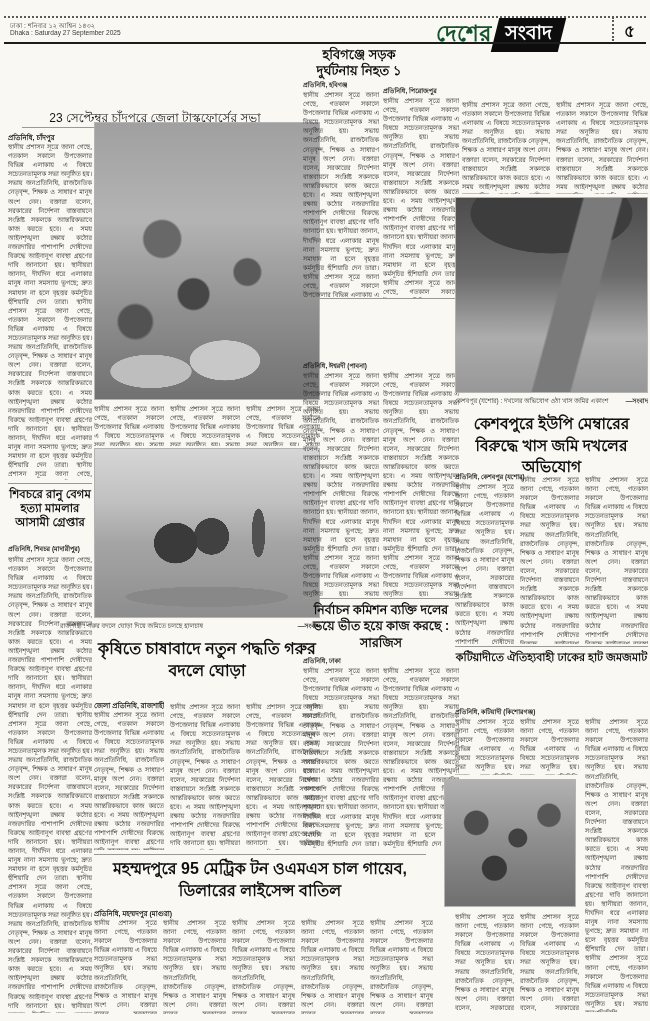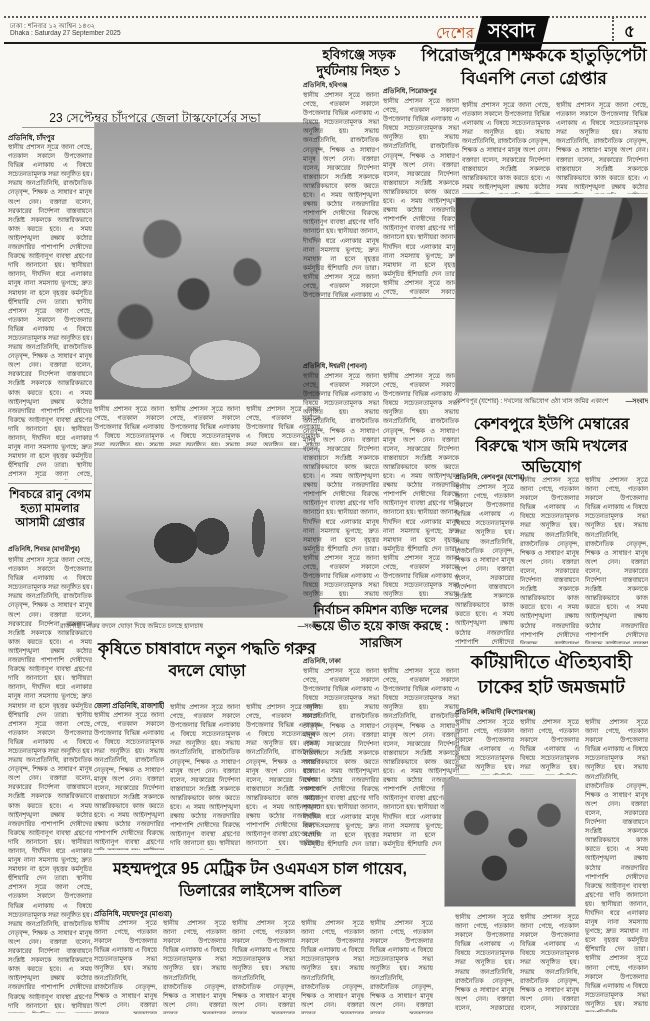--- a/index.html
+++ b/index.html
@@ -32,21 +32,21 @@
     linear-gradient(105deg, transparent 52%, #7d7a72 53% 68%, transparent 69%),
     radial-gradient(ellipse 70% 34% at 50% 8%, #3b3934 0 60%, transparent 61%),
     linear-gradient(180deg,#4c4a44 0%,#6d6a64 40%,#b2afa8 72%,#9b9892 100%)}
   .ph-hat{background:
     radial-gradient(circle at 24% 34%, #4d4a45 0 9%, transparent 10%),
     radial-gradient(circle at 56% 46%, #403e3a 0 9%, transparent 10%),
     radial-gradient(circle at 80% 28%, #575450 0 8%, transparent 9%),
     radial-gradient(circle at 38% 70%, #36342f 0 10%, transparent 11%),
     linear-gradient(180deg,#b7b4ae 0%,#908d87 50%,#716e68 100%)}
   .logo{display:flex;align-items:center;gap:3px}
-  .logo .l1{font-size:15px;font-weight:normal;color:#c2410c;letter-spacing:.5px}
+  .logo .l1{font-size:22px;font-weight:bold;color:#14532d;letter-spacing:.5px}
   .logo .l2{background:#0d0d0d;color:#fff;font-size:19px;font-weight:bold;
             padding:0 10px 2px 10px;transform:skewX(-14deg)}
   .logo .l2 span{display:inline-block;transform:skewX(14deg)}
 </style>
 </head>
 <body>
 
 <div class="page">
 
   <div class="abs" style="left:4px;top:16px;width:642px;border-top:2px dotted #5a5a5a"></div>
@@ -91,21 +91,20 @@
   <div class="abs col" style="left:94px;top:918px;width:63px;height:96px">স্থানীয় প্রশাসন সূত্রে জানা গেছে, গতকাল সকালে উপজেলার বিভিন্ন এলাকায় এ বিষয়ে সচেতনতামূলক সভা অনুষ্ঠিত হয়। সভায় জনপ্রতিনিধি, রাজনৈতিক নেতৃবৃন্দ, শিক্ষক ও সাধারণ মানুষ অংশ নেন। বক্তারা বলেন, সরকারের নির্দেশনা বাস্তবায়নে সংশ্লিষ্ট সকলকে আন্তরিকভাবে কাজ করতে হবে। এ সময় আইনশৃঙ্খলা রক্ষায় কঠোর নজরদারির পাশাপাশি দোষীদের বিরুদ্ধে আইনানুগ ব্যবস্থা গ্রহণের দাবি জানানো হয়। স্থানীয়রা জানান, দীর্ঘদিন ধরে এলাকার মানুষ নানা সমস্যায় ভুগছে; দ্রুত সমাধান না হলে বৃহত্তর কর্মসূচির হুঁশিয়ারি দেন তারা। স্থানীয় প্রশাসন সূত্রে জানা গেছে, গতকাল সকালে উপজেলার বিভিন্ন এলাকায় এ বিষয়ে সচেতনতামূলক সভা অনুষ্ঠিত হয়। সভায় জনপ্রতিনিধি, রাজনৈতিক নেতৃবৃন্দ, শিক্ষক ও সাধারণ মানুষ অংশ নেন। বক্তারা বলেন, সরকারের নির্দেশনা বাস্তবায়নে সংশ্লিষ্ট সকলকে আন্তরিকভাবে কাজ করতে হবে। এ সময় আইনশৃঙ্খলা রক্ষায় কঠোর নজরদারির পাশাপাশি দোষীদের বিরুদ্ধে আইনানুগ ব্যবস্থা গ্রহণের দাবি জানানো হয়। স্থানীয়রা জানান, দীর্ঘদিন ধরে এলাকার মানুষ নানা সমস্যায় ভুগছে; দ্রুত সমাধান না হলে বৃহত্তর কর্মসূচির হুঁশিয়ারি দেন তারা। </div>
   <div class="abs col" style="left:163px;top:918px;width:63px;height:96px">স্থানীয় প্রশাসন সূত্রে জানা গেছে, গতকাল সকালে উপজেলার বিভিন্ন এলাকায় এ বিষয়ে সচেতনতামূলক সভা অনুষ্ঠিত হয়। সভায় জনপ্রতিনিধি, রাজনৈতিক নেতৃবৃন্দ, শিক্ষক ও সাধারণ মানুষ অংশ নেন। বক্তারা বলেন, সরকারের নির্দেশনা বাস্তবায়নে সংশ্লিষ্ট সকলকে আন্তরিকভাবে কাজ করতে হবে। এ সময় আইনশৃঙ্খলা রক্ষায় কঠোর নজরদারির পাশাপাশি দোষীদের বিরুদ্ধে আইনানুগ ব্যবস্থা গ্রহণের দাবি জানানো হয়। স্থানীয়রা জানান, দীর্ঘদিন ধরে এলাকার মানুষ নানা সমস্যায় ভুগছে; দ্রুত সমাধান না হলে বৃহত্তর কর্মসূচির হুঁশিয়ারি দেন তারা। স্থানীয় প্রশাসন সূত্রে জানা গেছে, গতকাল সকালে উপজেলার বিভিন্ন এলাকায় এ বিষয়ে সচেতনতামূলক সভা অনুষ্ঠিত হয়। সভায় জনপ্রতিনিধি, রাজনৈতিক নেতৃবৃন্দ, শিক্ষক ও সাধারণ মানুষ অংশ নেন। বক্তারা বলেন, সরকারের নির্দেশনা বাস্তবায়নে সংশ্লিষ্ট সকলকে আন্তরিকভাবে কাজ করতে হবে। এ সময় আইনশৃঙ্খলা রক্ষায় কঠোর নজরদারির পাশাপাশি দোষীদের বিরুদ্ধে আইনানুগ ব্যবস্থা গ্রহণের দাবি জানানো হয়। স্থানীয়রা জানান, দীর্ঘদিন ধরে এলাকার মানুষ নানা সমস্যায় ভুগছে; দ্রুত সমাধান না হলে বৃহত্তর কর্মসূচির হুঁশিয়ারি দেন তারা। </div>
   <div class="abs col" style="left:232px;top:918px;width:63px;height:96px">স্থানীয় প্রশাসন সূত্রে জানা গেছে, গতকাল সকালে উপজেলার বিভিন্ন এলাকায় এ বিষয়ে সচেতনতামূলক সভা অনুষ্ঠিত হয়। সভায় জনপ্রতিনিধি, রাজনৈতিক নেতৃবৃন্দ, শিক্ষক ও সাধারণ মানুষ অংশ নেন। বক্তারা বলেন, সরকারের নির্দেশনা বাস্তবায়নে সংশ্লিষ্ট সকলকে আন্তরিকভাবে কাজ করতে হবে। এ সময় আইনশৃঙ্খলা রক্ষায় কঠোর নজরদারির পাশাপাশি দোষীদের বিরুদ্ধে আইনানুগ ব্যবস্থা গ্রহণের দাবি জানানো হয়। স্থানীয়রা জানান, দীর্ঘদিন ধরে এলাকার মানুষ নানা সমস্যায় ভুগছে; দ্রুত সমাধান না হলে বৃহত্তর কর্মসূচির হুঁশিয়ারি দেন তারা। স্থানীয় প্রশাসন সূত্রে জানা গেছে, গতকাল সকালে উপজেলার বিভিন্ন এলাকায় এ বিষয়ে সচেতনতামূলক সভা অনুষ্ঠিত হয়। সভায় জনপ্রতিনিধি, রাজনৈতিক নেতৃবৃন্দ, শিক্ষক ও সাধারণ মানুষ অংশ নেন। বক্তারা বলেন, সরকারের নির্দেশনা বাস্তবায়নে সংশ্লিষ্ট সকলকে আন্তরিকভাবে কাজ করতে হবে। এ সময় আইনশৃঙ্খলা রক্ষায় কঠোর নজরদারির পাশাপাশি দোষীদের বিরুদ্ধে আইনানুগ ব্যবস্থা গ্রহণের দাবি জানানো হয়। স্থানীয়রা জানান, দীর্ঘদিন ধরে এলাকার মানুষ নানা সমস্যায় ভুগছে; দ্রুত সমাধান না হলে বৃহত্তর কর্মসূচির হুঁশিয়ারি দেন তারা। </div>
   <div class="abs col" style="left:301px;top:918px;width:63px;height:96px">স্থানীয় প্রশাসন সূত্রে জানা গেছে, গতকাল সকালে উপজেলার বিভিন্ন এলাকায় এ বিষয়ে সচেতনতামূলক সভা অনুষ্ঠিত হয়। সভায় জনপ্রতিনিধি, রাজনৈতিক নেতৃবৃন্দ, শিক্ষক ও সাধারণ মানুষ অংশ নেন। বক্তারা বলেন, সরকারের নির্দেশনা বাস্তবায়নে সংশ্লিষ্ট সকলকে আন্তরিকভাবে কাজ করতে হবে। এ সময় আইনশৃঙ্খলা রক্ষায় কঠোর নজরদারির পাশাপাশি দোষীদের বিরুদ্ধে আইনানুগ ব্যবস্থা গ্রহণের দাবি জানানো হয়। স্থানীয়রা জানান, দীর্ঘদিন ধরে এলাকার মানুষ নানা সমস্যায় ভুগছে; দ্রুত সমাধান না হলে বৃহত্তর কর্মসূচির হুঁশিয়ারি দেন তারা। স্থানীয় প্রশাসন সূত্রে জানা গেছে, গতকাল সকালে উপজেলার বিভিন্ন এলাকায় এ বিষয়ে সচেতনতামূলক সভা অনুষ্ঠিত হয়। সভায় জনপ্রতিনিধি, রাজনৈতিক নেতৃবৃন্দ, শিক্ষক ও সাধারণ মানুষ অংশ নেন। বক্তারা বলেন, সরকারের নির্দেশনা বাস্তবায়নে সংশ্লিষ্ট সকলকে আন্তরিকভাবে কাজ করতে হবে। এ সময় আইনশৃঙ্খলা রক্ষায় কঠোর নজরদারির পাশাপাশি দোষীদের বিরুদ্ধে আইনানুগ ব্যবস্থা গ্রহণের দাবি জানানো হয়। স্থানীয়রা জানান, দীর্ঘদিন ধরে এলাকার মানুষ নানা সমস্যায় ভুগছে; দ্রুত সমাধান না হলে বৃহত্তর কর্মসূচির হুঁশিয়ারি দেন তারা। </div>
   <div class="abs col" style="left:370px;top:918px;width:63px;height:96px">স্থানীয় প্রশাসন সূত্রে জানা গেছে, গতকাল সকালে উপজেলার বিভিন্ন এলাকায় এ বিষয়ে সচেতনতামূলক সভা অনুষ্ঠিত হয়। সভায় জনপ্রতিনিধি, রাজনৈতিক নেতৃবৃন্দ, শিক্ষক ও সাধারণ মানুষ অংশ নেন। বক্তারা বলেন, সরকারের নির্দেশনা বাস্তবায়নে সংশ্লিষ্ট সকলকে আন্তরিকভাবে কাজ করতে হবে। এ সময় আইনশৃঙ্খলা রক্ষায় কঠোর নজরদারির পাশাপাশি দোষীদের বিরুদ্ধে আইনানুগ ব্যবস্থা গ্রহণের দাবি জানানো হয়। স্থানীয়রা জানান, দীর্ঘদিন ধরে এলাকার মানুষ নানা সমস্যায় ভুগছে; দ্রুত সমাধান না হলে বৃহত্তর কর্মসূচির হুঁশিয়ারি দেন তারা। স্থানীয় প্রশাসন সূত্রে জানা গেছে, গতকাল সকালে উপজেলার বিভিন্ন এলাকায় এ বিষয়ে সচেতনতামূলক সভা অনুষ্ঠিত হয়। সভায় জনপ্রতিনিধি, রাজনৈতিক নেতৃবৃন্দ, শিক্ষক ও সাধারণ মানুষ অংশ নেন। বক্তারা বলেন, সরকারের নির্দেশনা বাস্তবায়নে সংশ্লিষ্ট সকলকে আন্তরিকভাবে কাজ করতে হবে। এ সময় আইনশৃঙ্খলা রক্ষায় কঠোর নজরদারির পাশাপাশি দোষীদের বিরুদ্ধে আইনানুগ ব্যবস্থা গ্রহণের দাবি জানানো হয়। স্থানীয়রা জানান, দীর্ঘদিন ধরে এলাকার মানুষ নানা সমস্যায় ভুগছে; দ্রুত সমাধান না হলে বৃহত্তর কর্মসূচির হুঁশিয়ারি দেন তারা। </div>
 
   <div class="abs hl" style="left:301px;top:47px;width:116px;height:30px;font-size:13px">হবিগঞ্জে সড়ক দুর্ঘটনায় নিহত ১</div>
   <div class="abs dl" style="left:303px;top:80px;width:76px;font-size:6.4px">প্রতিনিধি, হবিগঞ্জ</div>
   <div class="abs col" style="left:303px;top:90px;width:76px;height:210px">স্থানীয় প্রশাসন সূত্রে জানা গেছে, গতকাল সকালে উপজেলার বিভিন্ন এলাকায় এ বিষয়ে সচেতনতামূলক সভা অনুষ্ঠিত হয়। সভায় জনপ্রতিনিধি, রাজনৈতিক নেতৃবৃন্দ, শিক্ষক ও সাধারণ মানুষ অংশ নেন। বক্তারা বলেন, সরকারের নির্দেশনা বাস্তবায়নে সংশ্লিষ্ট সকলকে আন্তরিকভাবে কাজ করতে হবে। এ সময় আইনশৃঙ্খলা রক্ষায় কঠোর নজরদারির পাশাপাশি দোষীদের বিরুদ্ধে আইনানুগ ব্যবস্থা গ্রহণের দাবি জানানো হয়। স্থানীয়রা জানান, দীর্ঘদিন ধরে এলাকার মানুষ নানা সমস্যায় ভুগছে; দ্রুত সমাধান না হলে বৃহত্তর কর্মসূচির হুঁশিয়ারি দেন তারা। স্থানীয় প্রশাসন সূত্রে জানা গেছে, গতকাল সকালে উপজেলার বিভিন্ন এলাকায় এ বিষয়ে সচেতনতামূলক সভা অনুষ্ঠিত হয়। সভায় জনপ্রতিনিধি, রাজনৈতিক নেতৃবৃন্দ, শিক্ষক ও সাধারণ মানুষ অংশ নেন। বক্তারা বলেন, সরকারের নির্দেশনা বাস্তবায়নে সংশ্লিষ্ট সকলকে আন্তরিকভাবে কাজ করতে হবে। এ সময় আইনশৃঙ্খলা রক্ষায় কঠোর নজরদারির পাশাপাশি দোষীদের বিরুদ্ধে আইনানুগ ব্যবস্থা গ্রহণের দাবি জানানো হয়। স্থানীয়রা জানান, দীর্ঘদিন ধরে এলাকার মানুষ নানা সমস্যায় ভুগছে; দ্রুত সমাধান না হলে বৃহত্তর কর্মসূচির হুঁশিয়ারি দেন তারা। স্থানীয় প্রশাসন সূত্রে জানা গেছে, গতকাল সকালে উপজেলার বিভিন্ন এলাকায় এ বিষয়ে সচেতনতামূলক সভা অনুষ্ঠিত হয়। সভায় জনপ্রতিনিধি, রাজনৈতিক নেতৃবৃন্দ, শিক্ষক ও সাধারণ মানুষ অংশ নেন। বক্তারা বলেন, সরকারের নির্দেশনা বাস্তবায়নে সংশ্লিষ্ট সকলকে আন্তরিকভাবে কাজ করতে হবে। এ সময় আইনশৃঙ্খলা রক্ষায় কঠোর নজরদারির পাশাপাশি দোষীদের বিরুদ্ধে আইনানুগ ব্যবস্থা গ্রহণের দাবি জানানো হয়। স্থানীয়রা জানান, দীর্ঘদিন ধরে এলাকার মানুষ নানা সমস্যায় ভুগছে; দ্রুত সমাধান না হলে বৃহত্তর কর্মসূচির হুঁশিয়ারি দেন তারা। </div>
 
-  <div class="abs hl" style="left:420px;top:45px;width:228px;height:50px;font-size:17px;line-height:1.35">পিরোজপুরে শিক্ষককে হাতুড়িপেটা বিএনপি নেতা গ্রেপ্তার</div>
   <div class="abs dl" style="left:383px;top:86px;width:76px;font-size:6.4px">প্রতিনিধি, পিরোজপুর</div>
   <div class="abs col" style="left:383px;top:96px;width:76px;height:202px">স্থানীয় প্রশাসন সূত্রে জানা গেছে, গতকাল সকালে উপজেলার বিভিন্ন এলাকায় এ বিষয়ে সচেতনতামূলক সভা অনুষ্ঠিত হয়। সভায় জনপ্রতিনিধি, রাজনৈতিক নেতৃবৃন্দ, শিক্ষক ও সাধারণ মানুষ অংশ নেন। বক্তারা বলেন, সরকারের নির্দেশনা বাস্তবায়নে সংশ্লিষ্ট সকলকে আন্তরিকভাবে কাজ করতে হবে। এ সময় আইনশৃঙ্খলা রক্ষায় কঠোর নজরদারির পাশাপাশি দোষীদের বিরুদ্ধে আইনানুগ ব্যবস্থা গ্রহণের দাবি জানানো হয়। স্থানীয়রা জানান, দীর্ঘদিন ধরে এলাকার মানুষ নানা সমস্যায় ভুগছে; দ্রুত সমাধান না হলে বৃহত্তর কর্মসূচির হুঁশিয়ারি দেন তারা। স্থানীয় প্রশাসন সূত্রে জানা গেছে, গতকাল সকালে উপজেলার বিভিন্ন এলাকায় এ বিষয়ে সচেতনতামূলক সভা অনুষ্ঠিত হয়। সভায় জনপ্রতিনিধি, রাজনৈতিক নেতৃবৃন্দ, শিক্ষক ও সাধারণ মানুষ অংশ নেন। বক্তারা বলেন, সরকারের নির্দেশনা বাস্তবায়নে সংশ্লিষ্ট সকলকে আন্তরিকভাবে কাজ করতে হবে। এ সময় আইনশৃঙ্খলা রক্ষায় কঠোর নজরদারির পাশাপাশি দোষীদের বিরুদ্ধে আইনানুগ ব্যবস্থা গ্রহণের দাবি জানানো হয়। স্থানীয়রা জানান, দীর্ঘদিন ধরে এলাকার মানুষ নানা সমস্যায় ভুগছে; দ্রুত সমাধান না হলে বৃহত্তর কর্মসূচির হুঁশিয়ারি দেন তারা। স্থানীয় প্রশাসন সূত্রে জানা গেছে, গতকাল সকালে উপজেলার বিভিন্ন এলাকায় এ বিষয়ে সচেতনতামূলক সভা অনুষ্ঠিত হয়। সভায় জনপ্রতিনিধি, রাজনৈতিক নেতৃবৃন্দ, শিক্ষক ও সাধারণ মানুষ অংশ নেন। বক্তারা বলেন, সরকারের নির্দেশনা বাস্তবায়নে সংশ্লিষ্ট সকলকে আন্তরিকভাবে কাজ করতে হবে। এ সময় আইনশৃঙ্খলা রক্ষায় কঠোর নজরদারির পাশাপাশি দোষীদের বিরুদ্ধে আইনানুগ ব্যবস্থা গ্রহণের দাবি জানানো হয়। স্থানীয়রা জানান, দীর্ঘদিন ধরে এলাকার মানুষ নানা সমস্যায় ভুগছে; দ্রুত সমাধান না হলে বৃহত্তর কর্মসূচির হুঁশিয়ারি দেন তারা। </div>
   <div class="abs col" style="left:462px;top:100px;width:88px;height:94px">স্থানীয় প্রশাসন সূত্রে জানা গেছে, গতকাল সকালে উপজেলার বিভিন্ন এলাকায় এ বিষয়ে সচেতনতামূলক সভা অনুষ্ঠিত হয়। সভায় জনপ্রতিনিধি, রাজনৈতিক নেতৃবৃন্দ, শিক্ষক ও সাধারণ মানুষ অংশ নেন। বক্তারা বলেন, সরকারের নির্দেশনা বাস্তবায়নে সংশ্লিষ্ট সকলকে আন্তরিকভাবে কাজ করতে হবে। এ সময় আইনশৃঙ্খলা রক্ষায় কঠোর নজরদারির পাশাপাশি দোষীদের বিরুদ্ধে আইনানুগ ব্যবস্থা গ্রহণের দাবি জানানো হয়। স্থানীয়রা জানান, দীর্ঘদিন ধরে এলাকার মানুষ নানা সমস্যায় ভুগছে; দ্রুত সমাধান না হলে বৃহত্তর কর্মসূচির হুঁশিয়ারি দেন তারা। স্থানীয় প্রশাসন সূত্রে জানা গেছে, গতকাল সকালে উপজেলার বিভিন্ন এলাকায় এ বিষয়ে সচেতনতামূলক সভা অনুষ্ঠিত হয়। সভায় জনপ্রতিনিধি, রাজনৈতিক নেতৃবৃন্দ, শিক্ষক ও সাধারণ মানুষ অংশ নেন। বক্তারা বলেন, সরকারের নির্দেশনা বাস্তবায়নে সংশ্লিষ্ট সকলকে আন্তরিকভাবে কাজ করতে হবে। এ সময় আইনশৃঙ্খলা রক্ষায় কঠোর নজরদারির পাশাপাশি দোষীদের বিরুদ্ধে আইনানুগ ব্যবস্থা গ্রহণের দাবি জানানো হয়। স্থানীয়রা জানান, দীর্ঘদিন ধরে এলাকার মানুষ নানা সমস্যায় ভুগছে; দ্রুত সমাধান না হলে বৃহত্তর কর্মসূচির হুঁশিয়ারি দেন তারা। </div>
   <div class="abs col" style="left:556px;top:100px;width:92px;height:94px">স্থানীয় প্রশাসন সূত্রে জানা গেছে, গতকাল সকালে উপজেলার বিভিন্ন এলাকায় এ বিষয়ে সচেতনতামূলক সভা অনুষ্ঠিত হয়। সভায় জনপ্রতিনিধি, রাজনৈতিক নেতৃবৃন্দ, শিক্ষক ও সাধারণ মানুষ অংশ নেন। বক্তারা বলেন, সরকারের নির্দেশনা বাস্তবায়নে সংশ্লিষ্ট সকলকে আন্তরিকভাবে কাজ করতে হবে। এ সময় আইনশৃঙ্খলা রক্ষায় কঠোর নজরদারির পাশাপাশি দোষীদের বিরুদ্ধে আইনানুগ ব্যবস্থা গ্রহণের দাবি জানানো হয়। স্থানীয়রা জানান, দীর্ঘদিন ধরে এলাকার মানুষ নানা সমস্যায় ভুগছে; দ্রুত সমাধান না হলে বৃহত্তর কর্মসূচির হুঁশিয়ারি দেন তারা। স্থানীয় প্রশাসন সূত্রে জানা গেছে, গতকাল সকালে উপজেলার বিভিন্ন এলাকায় এ বিষয়ে সচেতনতামূলক সভা অনুষ্ঠিত হয়। সভায় জনপ্রতিনিধি, রাজনৈতিক নেতৃবৃন্দ, শিক্ষক ও সাধারণ মানুষ অংশ নেন। বক্তারা বলেন, সরকারের নির্দেশনা বাস্তবায়নে সংশ্লিষ্ট সকলকে আন্তরিকভাবে কাজ করতে হবে। এ সময় আইনশৃঙ্খলা রক্ষায় কঠোর নজরদারির পাশাপাশি দোষীদের বিরুদ্ধে আইনানুগ ব্যবস্থা গ্রহণের দাবি জানানো হয়। স্থানীয়রা জানান, দীর্ঘদিন ধরে এলাকার মানুষ নানা সমস্যায় ভুগছে; দ্রুত সমাধান না হলে বৃহত্তর কর্মসূচির হুঁশিয়ারি দেন তারা। </div>
 
   <div class="abs rule" style="left:303px;top:298px;width:156px"></div>
   <div class="abs dl" style="left:303px;top:361px;width:110px;font-size:6.4px">প্রতিনিধি, ঈশ্বরদী (পাবনা)</div>
   <div class="abs col" style="left:303px;top:371px;width:76px;height:226px">স্থানীয় প্রশাসন সূত্রে জানা গেছে, গতকাল সকালে উপজেলার বিভিন্ন এলাকায় এ বিষয়ে সচেতনতামূলক সভা অনুষ্ঠিত হয়। সভায় জনপ্রতিনিধি, রাজনৈতিক নেতৃবৃন্দ, শিক্ষক ও সাধারণ মানুষ অংশ নেন। বক্তারা বলেন, সরকারের নির্দেশনা বাস্তবায়নে সংশ্লিষ্ট সকলকে আন্তরিকভাবে কাজ করতে হবে। এ সময় আইনশৃঙ্খলা রক্ষায় কঠোর নজরদারির পাশাপাশি দোষীদের বিরুদ্ধে আইনানুগ ব্যবস্থা গ্রহণের দাবি জানানো হয়। স্থানীয়রা জানান, দীর্ঘদিন ধরে এলাকার মানুষ নানা সমস্যায় ভুগছে; দ্রুত সমাধান না হলে বৃহত্তর কর্মসূচির হুঁশিয়ারি দেন তারা। স্থানীয় প্রশাসন সূত্রে জানা গেছে, গতকাল সকালে উপজেলার বিভিন্ন এলাকায় এ বিষয়ে সচেতনতামূলক সভা অনুষ্ঠিত হয়। সভায় জনপ্রতিনিধি, রাজনৈতিক নেতৃবৃন্দ, শিক্ষক ও সাধারণ মানুষ অংশ নেন। বক্তারা বলেন, সরকারের নির্দেশনা বাস্তবায়নে সংশ্লিষ্ট সকলকে আন্তরিকভাবে কাজ করতে হবে। এ সময় আইনশৃঙ্খলা রক্ষায় কঠোর নজরদারির পাশাপাশি দোষীদের বিরুদ্ধে আইনানুগ ব্যবস্থা গ্রহণের দাবি জানানো হয়। স্থানীয়রা জানান, দীর্ঘদিন ধরে এলাকার মানুষ নানা সমস্যায় ভুগছে; দ্রুত সমাধান না হলে বৃহত্তর কর্মসূচির হুঁশিয়ারি দেন তারা। স্থানীয় প্রশাসন সূত্রে জানা গেছে, গতকাল সকালে উপজেলার বিভিন্ন এলাকায় এ বিষয়ে সচেতনতামূলক সভা অনুষ্ঠিত হয়। সভায় জনপ্রতিনিধি, রাজনৈতিক নেতৃবৃন্দ, শিক্ষক ও সাধারণ মানুষ অংশ নেন। বক্তারা বলেন, সরকারের নির্দেশনা বাস্তবায়নে সংশ্লিষ্ট সকলকে আন্তরিকভাবে কাজ করতে হবে। এ সময় আইনশৃঙ্খলা রক্ষায় কঠোর নজরদারির পাশাপাশি দোষীদের বিরুদ্ধে আইনানুগ ব্যবস্থা গ্রহণের দাবি জানানো হয়। স্থানীয়রা জানান, দীর্ঘদিন ধরে এলাকার মানুষ নানা সমস্যায় ভুগছে; দ্রুত সমাধান না হলে বৃহত্তর কর্মসূচির হুঁশিয়ারি দেন তারা। </div>
   <div class="abs col" style="left:383px;top:371px;width:76px;height:226px">স্থানীয় প্রশাসন সূত্রে জানা গেছে, গতকাল সকালে উপজেলার বিভিন্ন এলাকায় এ বিষয়ে সচেতনতামূলক সভা অনুষ্ঠিত হয়। সভায় জনপ্রতিনিধি, রাজনৈতিক নেতৃবৃন্দ, শিক্ষক ও সাধারণ মানুষ অংশ নেন। বক্তারা বলেন, সরকারের নির্দেশনা বাস্তবায়নে সংশ্লিষ্ট সকলকে আন্তরিকভাবে কাজ করতে হবে। এ সময় আইনশৃঙ্খলা রক্ষায় কঠোর নজরদারির পাশাপাশি দোষীদের বিরুদ্ধে আইনানুগ ব্যবস্থা গ্রহণের দাবি জানানো হয়। স্থানীয়রা জানান, দীর্ঘদিন ধরে এলাকার মানুষ নানা সমস্যায় ভুগছে; দ্রুত সমাধান না হলে বৃহত্তর কর্মসূচির হুঁশিয়ারি দেন তারা। স্থানীয় প্রশাসন সূত্রে জানা গেছে, গতকাল সকালে উপজেলার বিভিন্ন এলাকায় এ বিষয়ে সচেতনতামূলক সভা অনুষ্ঠিত হয়। সভায় জনপ্রতিনিধি, রাজনৈতিক নেতৃবৃন্দ, শিক্ষক ও সাধারণ মানুষ অংশ নেন। বক্তারা বলেন, সরকারের নির্দেশনা বাস্তবায়নে সংশ্লিষ্ট সকলকে আন্তরিকভাবে কাজ করতে হবে। এ সময় আইনশৃঙ্খলা রক্ষায় কঠোর নজরদারির পাশাপাশি দোষীদের বিরুদ্ধে আইনানুগ ব্যবস্থা গ্রহণের দাবি জানানো হয়। স্থানীয়রা জানান, দীর্ঘদিন ধরে এলাকার মানুষ নানা সমস্যায় ভুগছে; দ্রুত সমাধান না হলে বৃহত্তর কর্মসূচির হুঁশিয়ারি দেন তারা। স্থানীয় প্রশাসন সূত্রে জানা গেছে, গতকাল সকালে উপজেলার বিভিন্ন এলাকায় এ বিষয়ে সচেতনতামূলক সভা অনুষ্ঠিত হয়। সভায় জনপ্রতিনিধি, রাজনৈতিক নেতৃবৃন্দ, শিক্ষক ও সাধারণ মানুষ অংশ নেন। বক্তারা বলেন, সরকারের নির্দেশনা বাস্তবায়নে সংশ্লিষ্ট সকলকে আন্তরিকভাবে কাজ করতে হবে। এ সময় আইনশৃঙ্খলা রক্ষায় কঠোর নজরদারির পাশাপাশি দোষীদের বিরুদ্ধে আইনানুগ ব্যবস্থা গ্রহণের দাবি জানানো হয়। স্থানীয়রা জানান, দীর্ঘদিন ধরে এলাকার মানুষ নানা সমস্যায় ভুগছে; দ্রুত সমাধান না হলে বৃহত্তর কর্মসূচির হুঁশিয়ারি দেন তারা। </div>
 
@@ -120,21 +119,21 @@
     <span>কেশবপুর (যশোর) : দখলের অভিযোগ ওঠা খাস জমির একাংশ</span>
     <span class="cr">—সংবাদ</span>
   </div>
   <div class="abs hl" style="left:455px;top:413px;width:193px;height:54px;font-size:15.5px;line-height:1.4">কেশবপুরে ইউপি মেম্বারের বিরুদ্ধে খাস জমি দখলের অভিযোগ</div>
   <div class="abs dl" style="left:455px;top:472px;width:90px;font-size:6.4px">প্রতিনিধি, কেশবপুর (যশোর)</div>
   <div class="abs col" style="left:455px;top:482px;width:59px;height:162px">স্থানীয় প্রশাসন সূত্রে জানা গেছে, গতকাল সকালে উপজেলার বিভিন্ন এলাকায় এ বিষয়ে সচেতনতামূলক সভা অনুষ্ঠিত হয়। সভায় জনপ্রতিনিধি, রাজনৈতিক নেতৃবৃন্দ, শিক্ষক ও সাধারণ মানুষ অংশ নেন। বক্তারা বলেন, সরকারের নির্দেশনা বাস্তবায়নে সংশ্লিষ্ট সকলকে আন্তরিকভাবে কাজ করতে হবে। এ সময় আইনশৃঙ্খলা রক্ষায় কঠোর নজরদারির পাশাপাশি দোষীদের বিরুদ্ধে আইনানুগ ব্যবস্থা গ্রহণের দাবি জানানো হয়। স্থানীয়রা জানান, দীর্ঘদিন ধরে এলাকার মানুষ নানা সমস্যায় ভুগছে; দ্রুত সমাধান না হলে বৃহত্তর কর্মসূচির হুঁশিয়ারি দেন তারা। স্থানীয় প্রশাসন সূত্রে জানা গেছে, গতকাল সকালে উপজেলার বিভিন্ন এলাকায় এ বিষয়ে সচেতনতামূলক সভা অনুষ্ঠিত হয়। সভায় জনপ্রতিনিধি, রাজনৈতিক নেতৃবৃন্দ, শিক্ষক ও সাধারণ মানুষ অংশ নেন। বক্তারা বলেন, সরকারের নির্দেশনা বাস্তবায়নে সংশ্লিষ্ট সকলকে আন্তরিকভাবে কাজ করতে হবে। এ সময় আইনশৃঙ্খলা রক্ষায় কঠোর নজরদারির পাশাপাশি দোষীদের বিরুদ্ধে আইনানুগ ব্যবস্থা গ্রহণের দাবি জানানো হয়। স্থানীয়রা জানান, দীর্ঘদিন ধরে এলাকার মানুষ নানা সমস্যায় ভুগছে; দ্রুত সমাধান না হলে বৃহত্তর কর্মসূচির হুঁশিয়ারি দেন তারা। </div>
   <div class="abs col" style="left:520px;top:475px;width:59px;height:169px">স্থানীয় প্রশাসন সূত্রে জানা গেছে, গতকাল সকালে উপজেলার বিভিন্ন এলাকায় এ বিষয়ে সচেতনতামূলক সভা অনুষ্ঠিত হয়। সভায় জনপ্রতিনিধি, রাজনৈতিক নেতৃবৃন্দ, শিক্ষক ও সাধারণ মানুষ অংশ নেন। বক্তারা বলেন, সরকারের নির্দেশনা বাস্তবায়নে সংশ্লিষ্ট সকলকে আন্তরিকভাবে কাজ করতে হবে। এ সময় আইনশৃঙ্খলা রক্ষায় কঠোর নজরদারির পাশাপাশি দোষীদের বিরুদ্ধে আইনানুগ ব্যবস্থা গ্রহণের দাবি জানানো হয়। স্থানীয়রা জানান, দীর্ঘদিন ধরে এলাকার মানুষ নানা সমস্যায় ভুগছে; দ্রুত সমাধান না হলে বৃহত্তর কর্মসূচির হুঁশিয়ারি দেন তারা। স্থানীয় প্রশাসন সূত্রে জানা গেছে, গতকাল সকালে উপজেলার বিভিন্ন এলাকায় এ বিষয়ে সচেতনতামূলক সভা অনুষ্ঠিত হয়। সভায় জনপ্রতিনিধি, রাজনৈতিক নেতৃবৃন্দ, শিক্ষক ও সাধারণ মানুষ অংশ নেন। বক্তারা বলেন, সরকারের নির্দেশনা বাস্তবায়নে সংশ্লিষ্ট সকলকে আন্তরিকভাবে কাজ করতে হবে। এ সময় আইনশৃঙ্খলা রক্ষায় কঠোর নজরদারির পাশাপাশি দোষীদের বিরুদ্ধে আইনানুগ ব্যবস্থা গ্রহণের দাবি জানানো হয়। স্থানীয়রা জানান, দীর্ঘদিন ধরে এলাকার মানুষ নানা সমস্যায় ভুগছে; দ্রুত সমাধান না হলে বৃহত্তর কর্মসূচির হুঁশিয়ারি দেন তারা। </div>
   <div class="abs col" style="left:585px;top:475px;width:63px;height:169px">স্থানীয় প্রশাসন সূত্রে জানা গেছে, গতকাল সকালে উপজেলার বিভিন্ন এলাকায় এ বিষয়ে সচেতনতামূলক সভা অনুষ্ঠিত হয়। সভায় জনপ্রতিনিধি, রাজনৈতিক নেতৃবৃন্দ, শিক্ষক ও সাধারণ মানুষ অংশ নেন। বক্তারা বলেন, সরকারের নির্দেশনা বাস্তবায়নে সংশ্লিষ্ট সকলকে আন্তরিকভাবে কাজ করতে হবে। এ সময় আইনশৃঙ্খলা রক্ষায় কঠোর নজরদারির পাশাপাশি দোষীদের বিরুদ্ধে আইনানুগ ব্যবস্থা গ্রহণের দাবি জানানো হয়। স্থানীয়রা জানান, দীর্ঘদিন ধরে এলাকার মানুষ নানা সমস্যায় ভুগছে; দ্রুত সমাধান না হলে বৃহত্তর কর্মসূচির হুঁশিয়ারি দেন তারা। স্থানীয় প্রশাসন সূত্রে জানা গেছে, গতকাল সকালে উপজেলার বিভিন্ন এলাকায় এ বিষয়ে সচেতনতামূলক সভা অনুষ্ঠিত হয়। সভায় জনপ্রতিনিধি, রাজনৈতিক নেতৃবৃন্দ, শিক্ষক ও সাধারণ মানুষ অংশ নেন। বক্তারা বলেন, সরকারের নির্দেশনা বাস্তবায়নে সংশ্লিষ্ট সকলকে আন্তরিকভাবে কাজ করতে হবে। এ সময় আইনশৃঙ্খলা রক্ষায় কঠোর নজরদারির পাশাপাশি দোষীদের বিরুদ্ধে আইনানুগ ব্যবস্থা গ্রহণের দাবি জানানো হয়। স্থানীয়রা জানান, দীর্ঘদিন ধরে এলাকার মানুষ নানা সমস্যায় ভুগছে; দ্রুত সমাধান না হলে বৃহত্তর কর্মসূচির হুঁশিয়ারি দেন তারা। </div>
 
   <div class="abs rule" style="left:455px;top:646px;width:193px"></div>
-  <div class="abs hl" style="left:455px;top:650px;width:193px;height:52px;font-size:18px;line-height:1.4">কটিয়াদীতে ঐতিহ্যবাহী ঢাকের হাট জমজমাট</div>
+  <div class="abs hl" style="left:455px;top:650px;width:193px;height:52px;font-size:11px;line-height:1.4">কটিয়াদীতে ঐতিহ্যবাহী ঢাকের হাট জমজমাট</div>
   <div class="abs dl" style="left:455px;top:707px;width:120px;font-size:6.4px">প্রতিনিধি, কটিয়াদী (কিশোরগঞ্জ)</div>
   <div class="abs col" style="left:455px;top:717px;width:59px;height:58px">স্থানীয় প্রশাসন সূত্রে জানা গেছে, গতকাল সকালে উপজেলার বিভিন্ন এলাকায় এ বিষয়ে সচেতনতামূলক সভা অনুষ্ঠিত হয়। সভায় জনপ্রতিনিধি, রাজনৈতিক নেতৃবৃন্দ, শিক্ষক ও সাধারণ মানুষ অংশ নেন। বক্তারা বলেন, সরকারের নির্দেশনা বাস্তবায়নে সংশ্লিষ্ট সকলকে আন্তরিকভাবে কাজ করতে হবে। এ সময় আইনশৃঙ্খলা রক্ষায় কঠোর নজরদারির পাশাপাশি দোষীদের বিরুদ্ধে আইনানুগ ব্যবস্থা গ্রহণের দাবি জানানো হয়। স্থানীয়রা জানান, দীর্ঘদিন ধরে এলাকার মানুষ নানা সমস্যায় ভুগছে; দ্রুত সমাধান না হলে বৃহত্তর কর্মসূচির হুঁশিয়ারি দেন তারা। </div>
   <div class="abs col" style="left:520px;top:717px;width:59px;height:58px">স্থানীয় প্রশাসন সূত্রে জানা গেছে, গতকাল সকালে উপজেলার বিভিন্ন এলাকায় এ বিষয়ে সচেতনতামূলক সভা অনুষ্ঠিত হয়। সভায় জনপ্রতিনিধি, রাজনৈতিক নেতৃবৃন্দ, শিক্ষক ও সাধারণ মানুষ অংশ নেন। বক্তারা বলেন, সরকারের নির্দেশনা বাস্তবায়নে সংশ্লিষ্ট সকলকে আন্তরিকভাবে কাজ করতে হবে। এ সময় আইনশৃঙ্খলা রক্ষায় কঠোর নজরদারির পাশাপাশি দোষীদের বিরুদ্ধে আইনানুগ ব্যবস্থা গ্রহণের দাবি জানানো হয়। স্থানীয়রা জানান, দীর্ঘদিন ধরে এলাকার মানুষ নানা সমস্যায় ভুগছে; দ্রুত সমাধান না হলে বৃহত্তর কর্মসূচির হুঁশিয়ারি দেন তারা। </div>
   <div class="abs photo ph-hat" style="left:444px;top:779px;width:132px;height:128px"></div>
   <div class="abs col" style="left:455px;top:912px;width:59px;height:100px">স্থানীয় প্রশাসন সূত্রে জানা গেছে, গতকাল সকালে উপজেলার বিভিন্ন এলাকায় এ বিষয়ে সচেতনতামূলক সভা অনুষ্ঠিত হয়। সভায় জনপ্রতিনিধি, রাজনৈতিক নেতৃবৃন্দ, শিক্ষক ও সাধারণ মানুষ অংশ নেন। বক্তারা বলেন, সরকারের নির্দেশনা বাস্তবায়নে সংশ্লিষ্ট সকলকে আন্তরিকভাবে কাজ করতে হবে। এ সময় আইনশৃঙ্খলা রক্ষায় কঠোর নজরদারির পাশাপাশি দোষীদের বিরুদ্ধে আইনানুগ ব্যবস্থা গ্রহণের দাবি জানানো হয়। স্থানীয়রা জানান, দীর্ঘদিন ধরে এলাকার মানুষ নানা সমস্যায় ভুগছে; দ্রুত সমাধান না হলে বৃহত্তর কর্মসূচির হুঁশিয়ারি দেন তারা। স্থানীয় প্রশাসন সূত্রে জানা গেছে, গতকাল সকালে উপজেলার বিভিন্ন এলাকায় এ বিষয়ে সচেতনতামূলক সভা অনুষ্ঠিত হয়। সভায় জনপ্রতিনিধি, রাজনৈতিক নেতৃবৃন্দ, শিক্ষক ও সাধারণ মানুষ অংশ নেন। বক্তারা বলেন, সরকারের নির্দেশনা বাস্তবায়নে সংশ্লিষ্ট সকলকে আন্তরিকভাবে কাজ করতে হবে। এ সময় আইনশৃঙ্খলা রক্ষায় কঠোর নজরদারির পাশাপাশি দোষীদের বিরুদ্ধে আইনানুগ ব্যবস্থা গ্রহণের দাবি জানানো হয়। স্থানীয়রা জানান, দীর্ঘদিন ধরে এলাকার মানুষ নানা সমস্যায় ভুগছে; দ্রুত সমাধান না হলে বৃহত্তর কর্মসূচির হুঁশিয়ারি দেন তারা। </div>
   <div class="abs col" style="left:520px;top:912px;width:59px;height:100px">স্থানীয় প্রশাসন সূত্রে জানা গেছে, গতকাল সকালে উপজেলার বিভিন্ন এলাকায় এ বিষয়ে সচেতনতামূলক সভা অনুষ্ঠিত হয়। সভায় জনপ্রতিনিধি, রাজনৈতিক নেতৃবৃন্দ, শিক্ষক ও সাধারণ মানুষ অংশ নেন। বক্তারা বলেন, সরকারের নির্দেশনা বাস্তবায়নে সংশ্লিষ্ট সকলকে আন্তরিকভাবে কাজ করতে হবে। এ সময় আইনশৃঙ্খলা রক্ষায় কঠোর নজরদারির পাশাপাশি দোষীদের বিরুদ্ধে আইনানুগ ব্যবস্থা গ্রহণের দাবি জানানো হয়। স্থানীয়রা জানান, দীর্ঘদিন ধরে এলাকার মানুষ নানা সমস্যায় ভুগছে; দ্রুত সমাধান না হলে বৃহত্তর কর্মসূচির হুঁশিয়ারি দেন তারা। স্থানীয় প্রশাসন সূত্রে জানা গেছে, গতকাল সকালে উপজেলার বিভিন্ন এলাকায় এ বিষয়ে সচেতনতামূলক সভা অনুষ্ঠিত হয়। সভায় জনপ্রতিনিধি, রাজনৈতিক নেতৃবৃন্দ, শিক্ষক ও সাধারণ মানুষ অংশ নেন। বক্তারা বলেন, সরকারের নির্দেশনা বাস্তবায়নে সংশ্লিষ্ট সকলকে আন্তরিকভাবে কাজ করতে হবে। এ সময় আইনশৃঙ্খলা রক্ষায় কঠোর নজরদারির পাশাপাশি দোষীদের বিরুদ্ধে আইনানুগ ব্যবস্থা গ্রহণের দাবি জানানো হয়। স্থানীয়রা জানান, দীর্ঘদিন ধরে এলাকার মানুষ নানা সমস্যায় ভুগছে; দ্রুত সমাধান না হলে বৃহত্তর কর্মসূচির হুঁশিয়ারি দেন তারা। </div>
   <div class="abs col" style="left:585px;top:717px;width:63px;height:295px">স্থানীয় প্রশাসন সূত্রে জানা গেছে, গতকাল সকালে উপজেলার বিভিন্ন এলাকায় এ বিষয়ে সচেতনতামূলক সভা অনুষ্ঠিত হয়। সভায় জনপ্রতিনিধি, রাজনৈতিক নেতৃবৃন্দ, শিক্ষক ও সাধারণ মানুষ অংশ নেন। বক্তারা বলেন, সরকারের নির্দেশনা বাস্তবায়নে সংশ্লিষ্ট সকলকে আন্তরিকভাবে কাজ করতে হবে। এ সময় আইনশৃঙ্খলা রক্ষায় কঠোর নজরদারির পাশাপাশি দোষীদের বিরুদ্ধে আইনানুগ ব্যবস্থা গ্রহণের দাবি জানানো হয়। স্থানীয়রা জানান, দীর্ঘদিন ধরে এলাকার মানুষ নানা সমস্যায় ভুগছে; দ্রুত সমাধান না হলে বৃহত্তর কর্মসূচির হুঁশিয়ারি দেন তারা। স্থানীয় প্রশাসন সূত্রে জানা গেছে, গতকাল সকালে উপজেলার বিভিন্ন এলাকায় এ বিষয়ে সচেতনতামূলক সভা অনুষ্ঠিত হয়। সভায় জনপ্রতিনিধি, রাজনৈতিক নেতৃবৃন্দ, শিক্ষক ও সাধারণ মানুষ অংশ নেন। বক্তারা বলেন, সরকারের নির্দেশনা বাস্তবায়নে সংশ্লিষ্ট সকলকে আন্তরিকভাবে কাজ করতে হবে। এ সময় আইনশৃঙ্খলা রক্ষায় কঠোর নজরদারির পাশাপাশি দোষীদের বিরুদ্ধে আইনানুগ ব্যবস্থা গ্রহণের দাবি জানানো হয়। স্থানীয়রা জানান, দীর্ঘদিন ধরে এলাকার মানুষ নানা সমস্যায় ভুগছে; দ্রুত সমাধান না হলে বৃহত্তর কর্মসূচির হুঁশিয়ারি দেন তারা। স্থানীয় প্রশাসন সূত্রে জানা গেছে, গতকাল সকালে উপজেলার বিভিন্ন এলাকায় এ বিষয়ে সচেতনতামূলক সভা অনুষ্ঠিত হয়। সভায় জনপ্রতিনিধি, রাজনৈতিক নেতৃবৃন্দ, শিক্ষক ও সাধারণ মানুষ অংশ নেন। বক্তারা বলেন, সরকারের নির্দেশনা বাস্তবায়নে সংশ্লিষ্ট সকলকে আন্তরিকভাবে কাজ করতে হবে। এ সময় আইনশৃঙ্খলা রক্ষায় কঠোর নজরদারির পাশাপাশি দোষীদের বিরুদ্ধে আইনানুগ ব্যবস্থা গ্রহণের দাবি জানানো হয়। স্থানীয়রা জানান, দীর্ঘদিন ধরে এলাকার মানুষ নানা সমস্যায় ভুগছে; দ্রুত সমাধান না হলে বৃহত্তর কর্মসূচির হুঁশিয়ারি দেন তারা। </div>
 
 </div>
 

